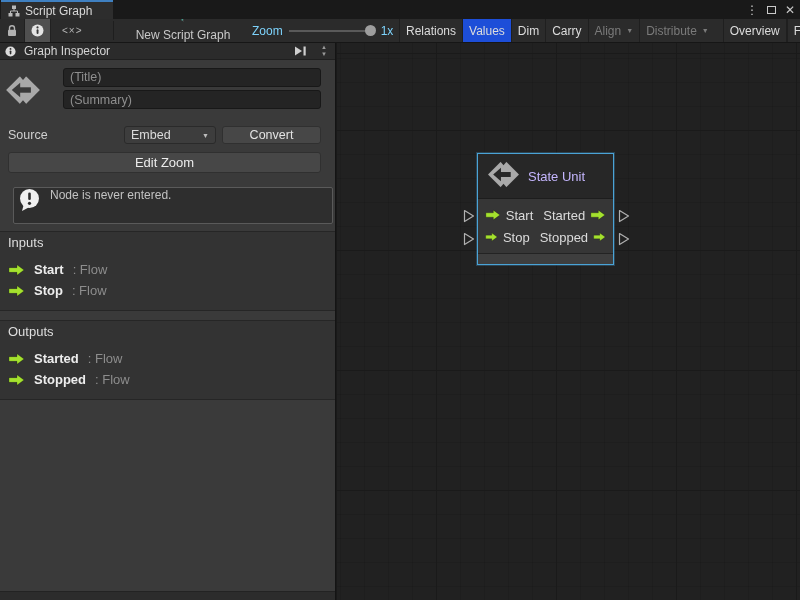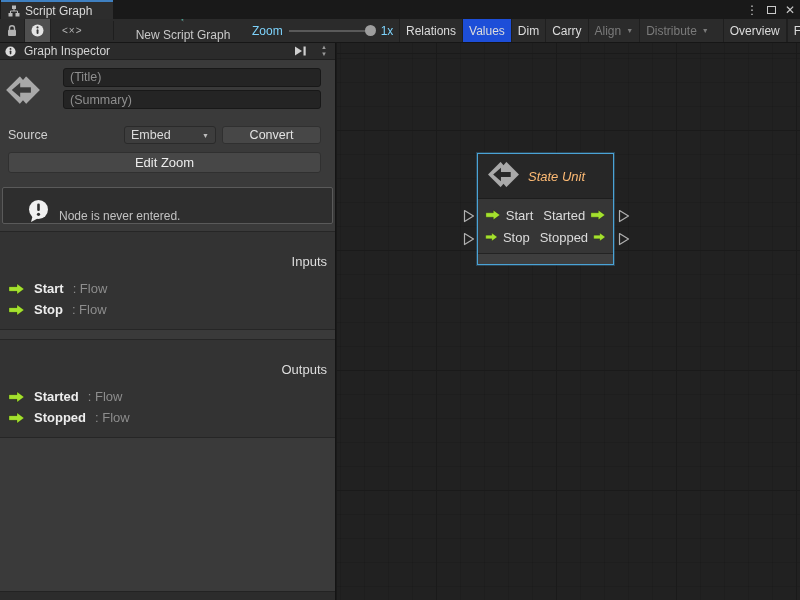--- a/index.html
+++ b/index.html
@@ -57,46 +57,46 @@
   .source-row { display:flex; align-items:center; margin-top:10px; padding:0 14px 0 8px; }
   .source-label { flex:0 0 116px; color:#cfcfcf; font-size:12.5px; }
   .dropdown { flex:0 0 92px; height:18px; background:#3d3d3d; border:1px solid #2a2a2a; border-radius:3px;
     display:flex; align-items:center; justify-content:space-between; padding:0 6px; color:#dcdcdc; font-size:12.5px; }
   .dropdown .caret { font-size:7px; color:#bdbdbd; }
   .convert { margin-left:6px; flex:1; height:18px; background:#474747; border:1px solid #303030; border-radius:3px;
     display:flex; align-items:center; justify-content:center; color:#e3e3e3; font-size:12.5px; }
   .editgraph { margin:8px 14px 0 8px; height:21px; background:#474747; border:1px solid #303030; border-radius:3px;
     display:flex; align-items:center; justify-content:center; color:#ececec; font-size:13px; }
 
-  .warnbox { margin:14px 2px 0 2px; height:37px; background:#2e2e2e; border:1px solid #5a5a5a; border-radius:2px;
-    display:flex; align-items:flex-end; gap:9px; padding:0 24px; color:#c2c2c2; font-size:12px; }
+  .warnbox { margin:14px 2px 0 13px; height:37px; background:#2e2e2e; border:1px solid #5a5a5a; border-radius:2px;
+    display:flex; align-items:flex-start; gap:9px; padding:0 4px; color:#c2c2c2; font-size:12px; }
 
   .section { margin-top:7px; background:#333333; border-top:1px solid #262626; border-bottom:1px solid #262626;
-    padding:21px 8px 9px;text-align:right; }
+    padding:2px 8px 9px; }
   .section + .section { margin-top:9px; }
   .sec-title { color:#dedede; font-size:13px; margin:1px 0 9px 0; }
   .io-row { display:flex; align-items:center; gap:9px; height:21px; }
   .io-name { font-weight:bold; color:#ededed; font-size:13px; }
   .io-type { color:#8d8d8d; font-size:13px; }
   .panel-bottom { position:absolute; left:0; right:0; bottom:0; height:9px; background:#2c2c2c; border-top:1px solid #232323; }
 
   
   .canvas { position:absolute; left:337px; top:43px; width:463px; height:557px; background:#212121;
     background-image:
       repeating-linear-gradient(90deg, #1a1a1a 0 1px, transparent 1px 120px),
       repeating-linear-gradient(0deg,  #1a1a1a 0 1px, transparent 1px 120px),
       repeating-linear-gradient(90deg, rgba(0,0,0,.10) 0 1px, transparent 1px 24px),
       repeating-linear-gradient(0deg,  rgba(0,0,0,.10) 0 1px, transparent 1px 24px);
     background-position: 99px 0, 0 11px, 3px 0, 0 11px; }
 
   .node { position:absolute; left:140px; top:110px; width:137px; background:#363636;
     border:1px solid var(--selection_blue,#4aa3d6); box-shadow:0 0 0 1px rgba(74,163,214,.28); }
   .node-header { height:45px; background:#272727; border-bottom:1px solid #1d1d1d;
     display:flex; align-items:center; gap:8px; padding:0 9px; }
-  .node-title { color:#fdba74; font-size:13px;font-style:italic; }
+  .node-title { color:#c4b5fd; font-size:13px; }
   .node-ports { padding:5px 7px 5px; }
   .port-row { display:flex; align-items:center; height:22px; gap:5px; }
   .port-label { color:#dcdcdc; font-size:13px; }
   .port-spacer { flex:1; }
   .node-footer { border-top:1px solid #232323; height:11px; background:#3e3e3e; }
   .ext-tri { position:absolute; width:12px; height:14px; }
 </style>
 </head>
 <body>
 

